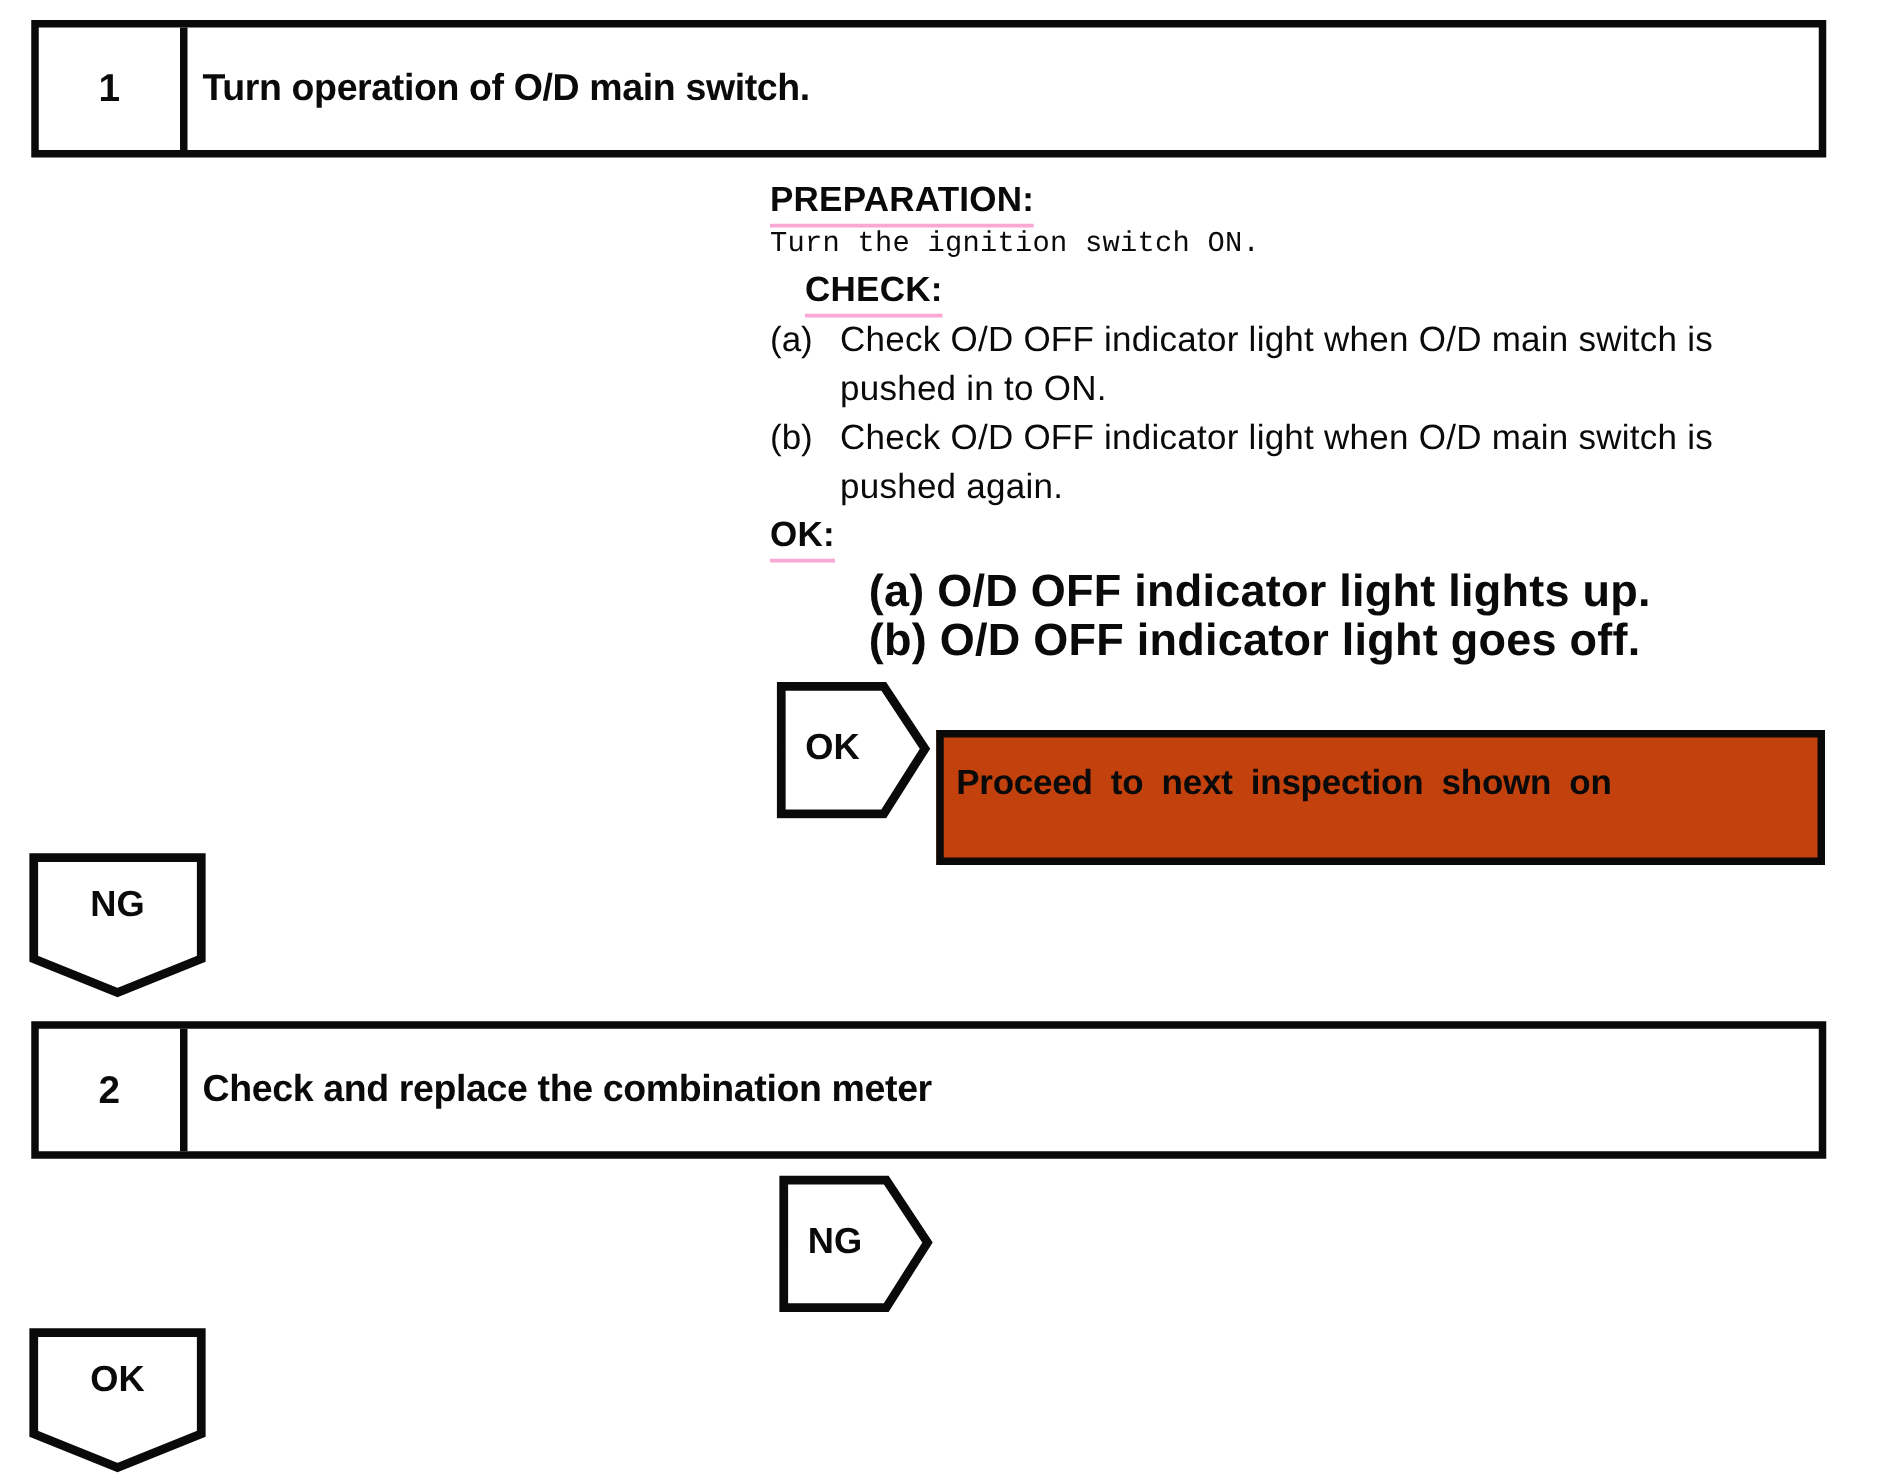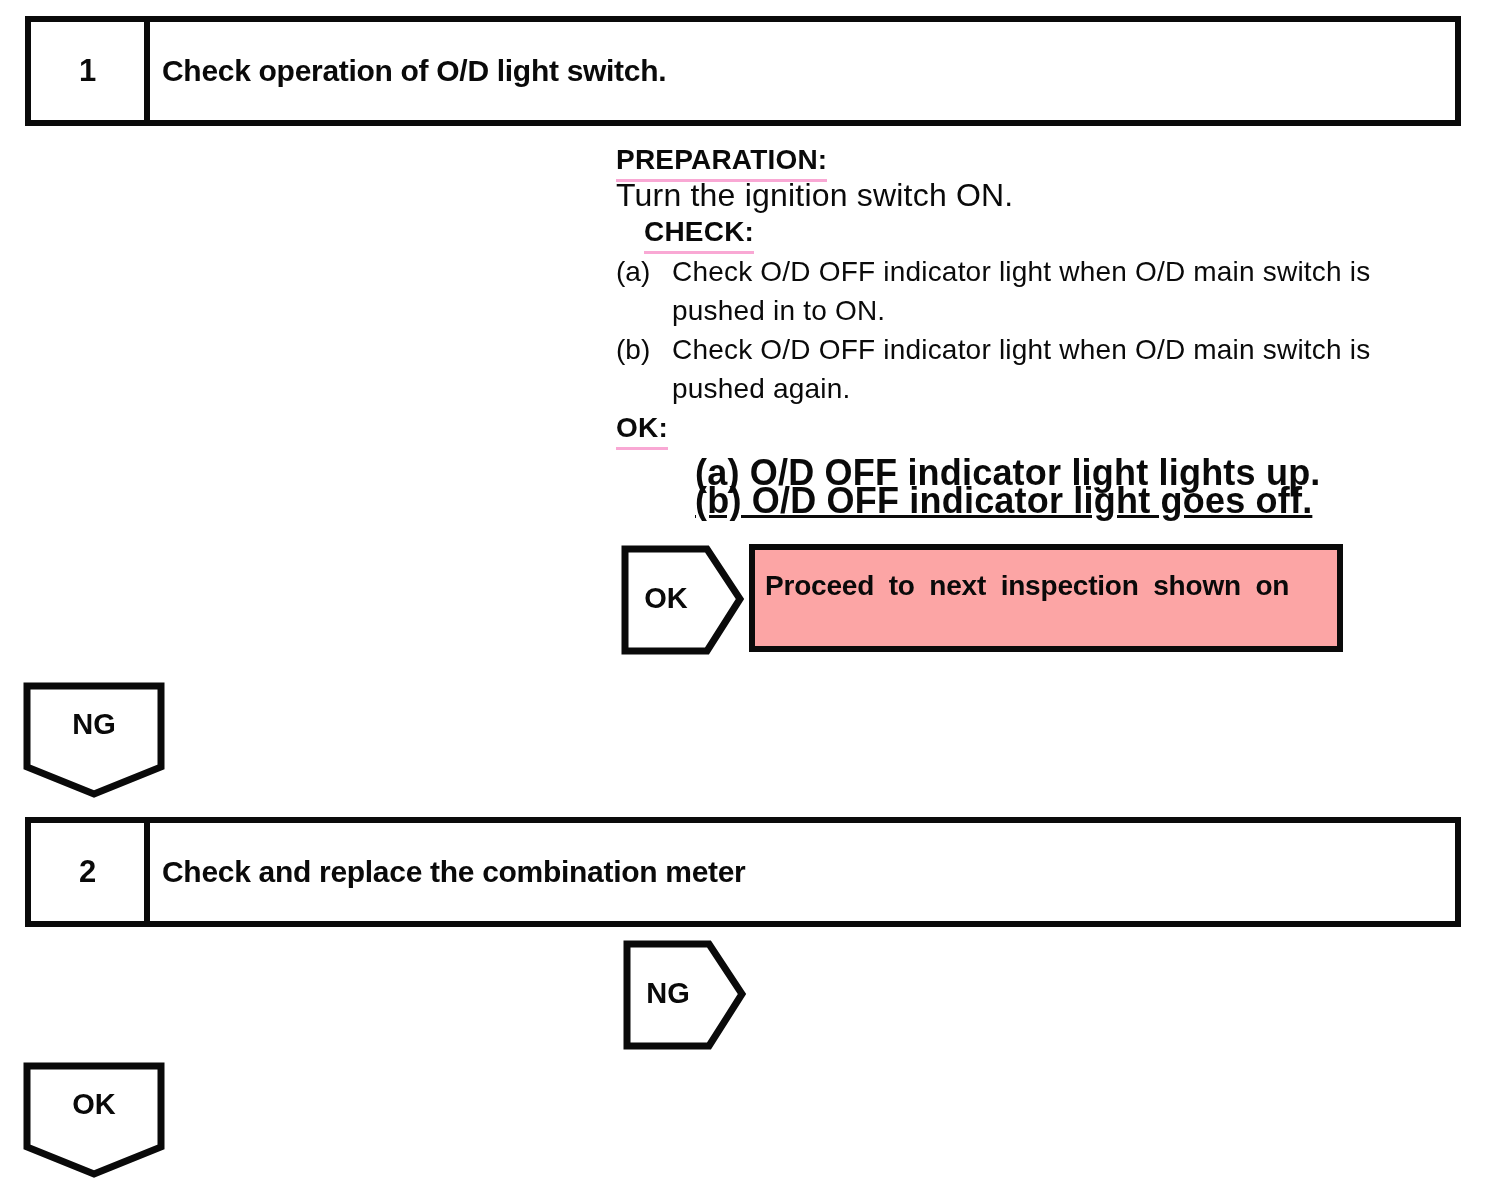--- a/index.html
+++ b/index.html
@@ -38,21 +38,21 @@
     flex: 1;
     display: flex;
     align-items: center;
     padding-left: 12px;
     font-size: 30px;
     font-weight: bold;
     letter-spacing: -0.3px;
   }
 
   
-  .txt { position: absolute; font-size: 32px; letter-spacing: 0.2px; line-height: 39px; white-space: nowrap; }
+  .txt { position: absolute; font-size: 23px; letter-spacing: 0.2px; line-height: 39px; white-space: nowrap; font-family: Liberation Mono, monospace; }
   .lbl {
     position: absolute;
     font-size: 28px;
     font-weight: bold;
     letter-spacing: 0.2px;
     border-bottom: 3px solid #f9a8d4;
     padding-bottom: 3px;
     white-space: nowrap;
   }
   .check-item { position: absolute; left: 616px; display: flex; }
@@ -77,42 +77,43 @@
     position: absolute; left: 0; top: 0;
     width: 142px; height: 84px;
     display: flex; align-items: center; justify-content: center;
     font-size: 29px; font-weight: bold;
   }
 
   
   .result-box {
     position: absolute;
     left: 749px;
-    width: 594px;
+    width: 711px;
     height: 108px;
     border: 6px solid #0a0a0a;
     box-sizing: border-box;
-    background: #fca5a5;
+    background: #c2410c;
     font-size: 28px;
     font-weight: bold;
     letter-spacing: -0.2px;
+    margin-top: 40px;
   }
   .result-box.two-line { padding: 17px 0 0 10px; line-height: 37px; }
   .result-box.two-line .l1 { word-spacing: 7px; white-space: nowrap; }
   .result-box.two-line .l2 { word-spacing: 4px; white-space: nowrap; }
   .result-box.one-line { display: flex; align-items: center; padding-left: 12px; }
 </style>
 </head>
 <body>
 
 <div class="page">
 
   <div class="step-box" style="top:16px;">
     <div class="step-num">1</div>
-    <div class="step-title">Check operation of O/D light switch.</div>
+    <div class="step-title">Turn operation of O/D main switch.</div>
   </div>
 
   <div class="lbl" style="left:616px; top:144px;">PREPARATION:</div>
   <div class="txt" style="left:616px; top:176px;">Turn the ignition switch ON.</div>
 
   <div class="lbl" style="left:620px; top:216px;margin-left:24px;">CHECK:</div>
 
   <div class="check-item" style="top:252px;">
     <div class="marker">(a)</div>
     <div class="lines">
@@ -124,21 +125,21 @@
   <div class="check-item" style="top:330px;">
     <div class="marker">(b)</div>
     <div class="lines">
       <div>Check O/D OFF indicator light when O/D main switch is</div>
       <div>pushed again.</div>
     </div>
   </div>
 
   <div class="lbl" style="left:616px; top:412px;">OK:</div>
   <div class="bold-item" style="top:452px;">(a) O/D OFF indicator light lights up.</div>
-  <div class="bold-item" style="top:480px;text-decoration:underline;">(b) O/D OFF indicator light goes off.</div>
+  <div class="bold-item" style="top:491px;">(b) O/D OFF indicator light goes off.</div>
 
   <div class="flag-right" style="left:621px; top:545px;">
     <svg width="124" height="110" viewBox="0 0 124 110">
       <polygon points="4,4 86,4 119,54 86,106 4,106" fill="#ffffff" stroke="#0a0a0a" stroke-width="7"></polygon>
     </svg>
     <div class="flag-label">OK</div>
   </div>
   <div class="result-box two-line" style="top:544px;">
     <div class="l1">Proceed to next inspection shown on</div>
   </div>

